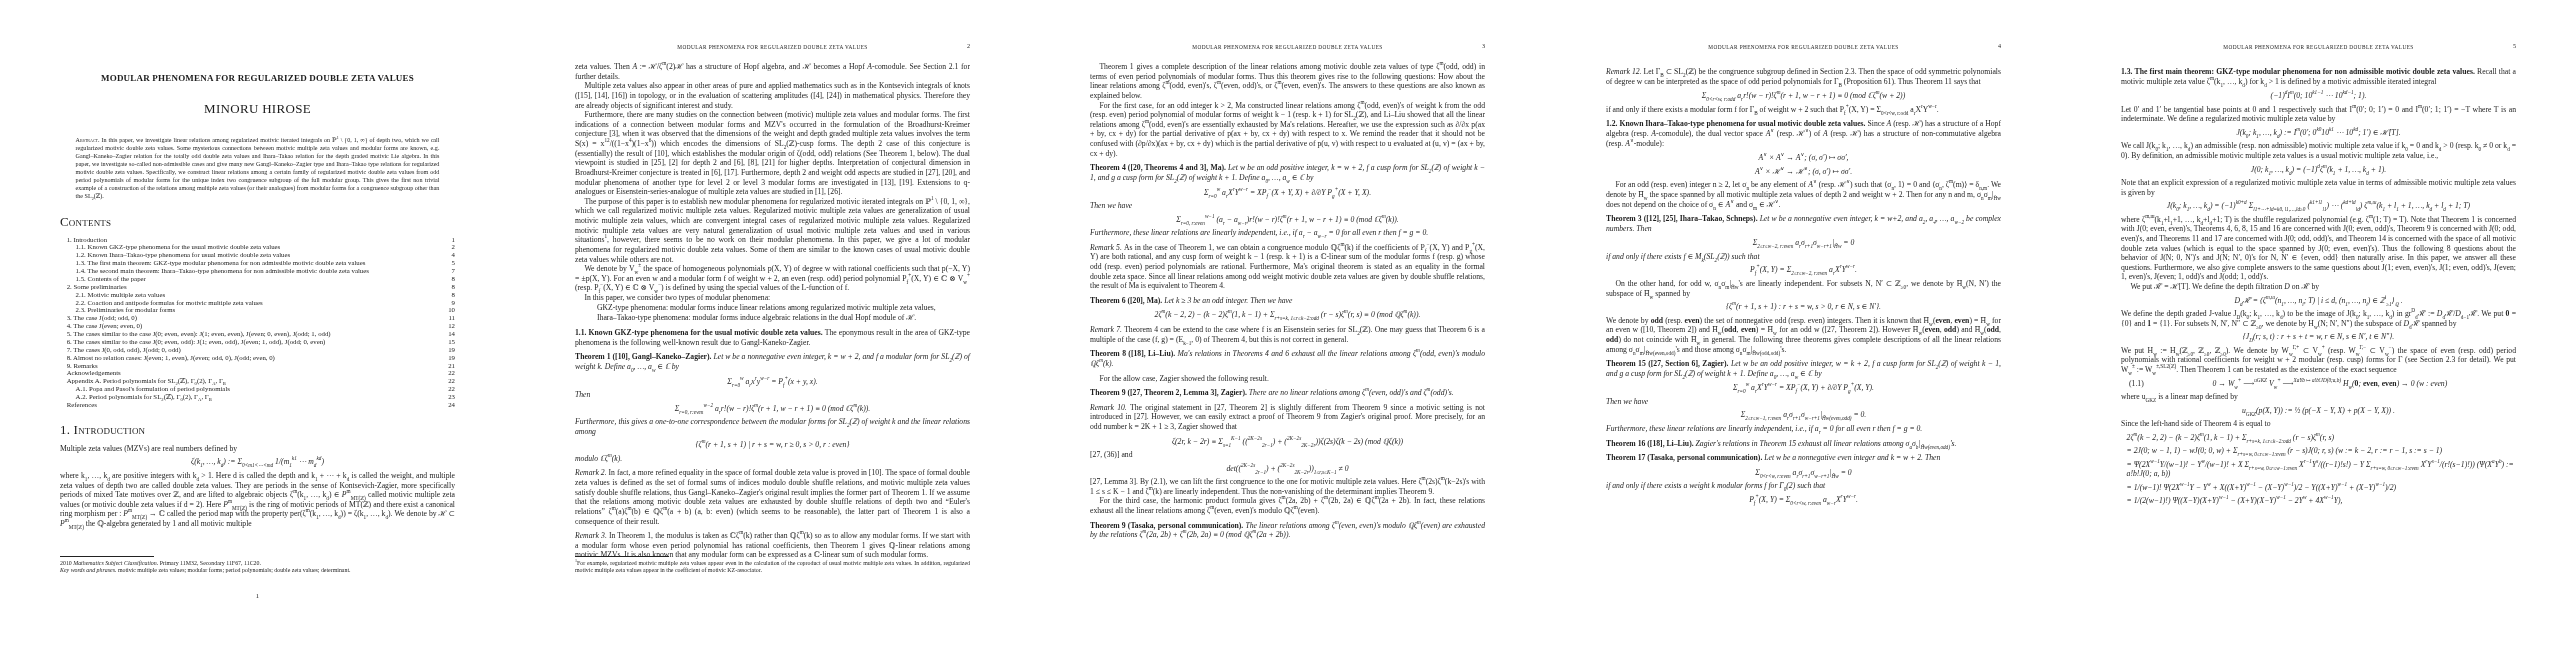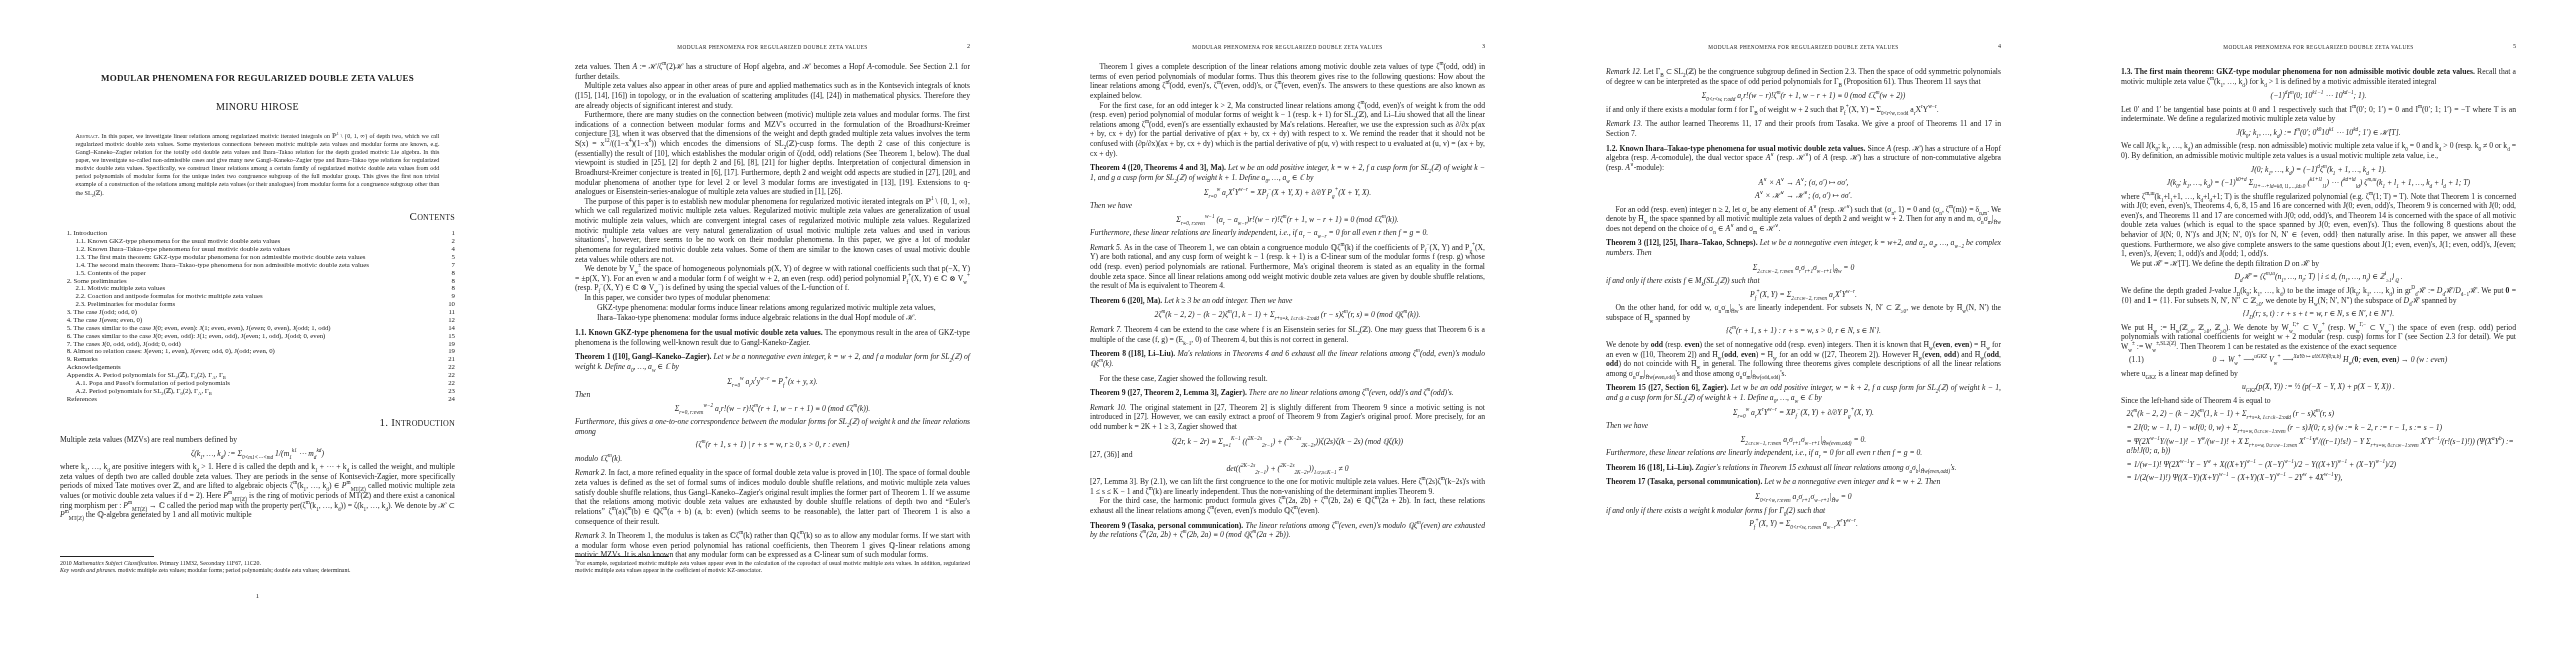--- a/index.html
+++ b/index.html
@@ -5,24 +5,24 @@
   html,body{margin:0;padding:0;}
   body{position:relative;width:2576px;height:667px;background:#ffffff;overflow:hidden;
        font-family:"Liberation Serif","DejaVu Serif",serif;color:#1c1c1c;}
   .page{position:absolute;top:0;width:515px;height:667px;background:#ffffff;overflow:hidden;}
   .col{position:relative;padding:43px 60px 0;font-size:7.7px;line-height:1.25;text-align:justify;}
   .col.with-header{padding-top:62px;}
   .running-header{position:absolute;top:44px;left:60px;right:60px;text-align:center;
        font-size:5.3px;letter-spacing:0.4px;color:#222;}
   .rh-num{position:absolute;right:0;top:-0.6px;font-size:6.1px;letter-spacing:0;}
   .title{font-size:9px;font-weight:bold;text-align:center;margin:30px 0 0;letter-spacing:0.2px;line-height:1.3;}
-  .author{font-variant:small-caps;text-align:center;font-size:10px;margin-top:16.7px;letter-spacing:0.3px;}
+  .author{font-variant:small-caps;text-align:center;font-size:13px;margin-top:16.7px;letter-spacing:0.3px;}
   .abstract{margin:18px 15.6px 0;font-size:6.1px;line-height:1.33;}
   .ab-label{font-variant:small-caps;}
-  .center-heading{font-variant:small-caps;text-align:right;font-size:11px;margin:13.3px 0 5.6px;letter-spacing:0.2px;}
+  .center-heading{font-variant:small-caps;text-align:left;font-size:13px;margin:13.3px 0 5.6px;letter-spacing:0.2px;}
   .toc{font-size:6.8px;line-height:1.16;margin-top:3.3px;}
   .toc-row{display:flex;}
   .ind1{padding-left:6.7px;}
   .ind2{padding-left:15.6px;}
   .toc-label{flex:1;white-space:nowrap;overflow:hidden;}
   .toc-page{margin-left:5.6px;}
   .para{margin:0;text-indent:9.4px;}
   .noind{text-indent:0;}
   .ital{font-style:italic;}
   .block{margin:5px 0;text-indent:0;}
@@ -197,38 +197,37 @@
         <p class="block"><span class="thm-head">Theorem 4 ([20, Theorems 4 and 3], Ma). </span><span class="thm-body">Let w be an odd positive integer, k = w + 2, f a cusp form for SL<sub>2</sub>(ℤ) of weight k − 1, and g a cusp form for SL<sub>2</sub>(ℤ) of weight k + 1. Define a<sub>0</sub>, …, a<sub>w</sub> ∈ ℂ by</span></p>
         <div class="eq"><span>Σ<sub>r=0</sub><sup>w</sup> a<sub>r</sub>X<sup>r</sup>Y<sup>w−r</sup> = XP<sub>f</sub><sup>−</sup>(X + Y, X) + ∂/∂Y P<sub>g</sub><sup>+</sup>(X + Y, X).</span></div>
         <p class="para noind ital">Then we have</p>
         <div class="eq"><span>Σ<sub>r=0, r:even</sub><sup>w−1</sup> (a<sub>r</sub> − a<sub>w−r</sub>)r!(w − r)!ζ<sup>m</sup>(r + 1, w − r + 1) ≡ 0   (mod ℂζ<sup>m</sup>(k)).</span></div>
         <p class="para noind ital">Furthermore, these linear relations are linearly independent, i.e., if a<sub>r</sub> − a<sub>w−r</sub> = 0 for all even r then f = g = 0.</p>
         <p class="block"><span class="rem-head">Remark 5. </span><span>As in the case of Theorem 1, we can obtain a congruence modulo ℚζ<sup>m</sup>(k) if the coefficients of P<sub>f</sub><sup>−</sup>(X, Y) and P<sub>g</sub><sup>+</sup>(X, Y) are both rational, and any cusp form of weight k − 1 (resp. k + 1) is a ℂ-linear sum of the modular forms f (resp. g) whose odd (resp. even) period polynomials are rational. Furthermore, Ma's original theorem is stated as an equality in the formal double zeta space. Since all linear relations among odd weight motivic double zeta values are given by double shuffle relations, the result of Ma is equivalent to Theorem 4.</span></p>
         <p class="block"><span class="thm-head">Theorem 6 ([20], Ma). </span><span class="thm-body">Let k ≥ 3 be an odd integer. Then we have</span></p>
         <div class="eq"><span>2ζ<sup>m</sup>(k − 2, 2) − (k − 2)ζ<sup>m</sup>(1, k − 1) + Σ<sub>r+s=k, 1≤r≤k−2:odd</sub> (r − s)ζ<sup>m</sup>(r, s) ≡ 0   (mod ℚζ<sup>m</sup>(k)).</span></div>
         <p class="block"><span class="rem-head">Remark 7. </span><span>Theorem 4 can be extend to the case where f is an Eisenstein series for SL<sub>2</sub>(ℤ). One may guess that Theorem 6 is a multiple of the case (f, g) = (E<sub>k−1</sub>, 0) of Theorem 4, but this is <span class="it">not</span> correct in general.</span></p>
         <p class="block"><span class="thm-head">Theorem 8 ([18], Li–Liu). </span><span class="thm-body">Ma's relations in Theorems 4 and 6 exhaust all the linear relations among ζ<sup>m</sup>(odd, even)'s modulo ℚζ<sup>m</sup>(k).</span></p>
-        <p class="para">For the these case, Zagier showed the following result.</p>
+        <p class="para">For the allow case, Zagier showed the following result.</p>
         <p class="block"><span class="thm-head">Theorem 9 ([27, Theorem 2, Lemma 3], Zagier). </span><span class="thm-body">There are no linear relations among ζ<sup>m</sup>(even, odd)'s and ζ<sup>m</sup>(odd)'s.</span></p>
         <p class="block"><span class="rem-head">Remark 10. </span><span>The original statement in [27, Theorem 2] is slightly different from Theorem 9 since a motivic setting is not introduced in [27]. However, we can easily extract a proof of Theorem 9 from Zagier's original proof. More precisely, for an odd number k = 2K + 1 ≥ 3, Zagier showed that</span></p>
         <div class="eq"><span>ζ(2r, k − 2r) ≡ Σ<sub>s=1</sub><sup>K−1</sup> ((<sup>2K−2s</sup><sub>2r−1</sub>) + (<sup>2K−2s</sup><sub>2K−2r</sub>))ζ(2s)ζ(k − 2s)   (mod ℚζ(k))</span></div>
         <p class="para noind">[27, (36)] and</p>
         <div class="eq"><span>det((<sup>2K−2s</sup><sub>2r−1</sub>) + (<sup>2K−2s</sup><sub>2K−2r</sub>))<sub>1≤r,s≤K−1</sub> ≠ 0</span></div>
         <p class="para noind">[27, Lemma 3]. By (2.1), we can lift the first congruence to the one for motivic multiple zeta values. Here ζ<sup>m</sup>(2s)ζ<sup>m</sup>(k−2s)'s with 1 ≤ s ≤ K − 1 and ζ<sup>m</sup>(k) are linearly independent. Thus the non-vanishing of the determinant implies Theorem 9.</p>
         <p class="para">For the third case, the harmonic product formula gives ζ<sup>m</sup>(2a, 2b) + ζ<sup>m</sup>(2b, 2a) ∈ ℚζ<sup>m</sup>(2a + 2b). In fact, these relations exhaust all the linear relations among ζ<sup>m</sup>(even, even)'s modulo ℚζ<sup>m</sup>(even).</p>
         <p class="block"><span class="thm-head">Theorem 9 (Tasaka, personal communication). </span><span class="thm-body">The linear relations among ζ<sup>m</sup>(even, even)'s modulo ℚζ<sup>m</sup>(even) are exhausted by the relations ζ<sup>m</sup>(2a, 2b) + ζ<sup>m</sup>(2b, 2a) ≡ 0 (mod ℚζ<sup>m</sup>(2a + 2b)).</span></p>
       </div>
     </div>
     <div class="page" style="left: 1546px;">
       <div class="running-header"><span>MODULAR PHENOMENA FOR REGULARIZED DOUBLE ZETA VALUES</span><span class="rh-num">4</span></div>
       <div class="col with-header">
         <p class="block"><span class="rem-head">Remark 12. </span><span>Let Γ<sub>B</sub> ⊂ SL<sub>2</sub>(ℤ) be the congruence subgroup defined in Section 2.3. Then the space of odd symmetric polynomials of degree w can be interpreted as the space of odd period polynomials for Γ<sub>B</sub> (Proposition 61). Thus Theorem 11 says that</span></p>
         <div class="eq"><span>Σ<sub>0&lt;r&lt;w, r:odd</sub> a<sub>r</sub>r!(w − r)!ζ<sup>m</sup>(r + 1, w − r + 1) ≡ 0   (mod ℂζ<sup>m</sup>(w + 2))</span></div>
         <p class="para noind">if and only if there exists a modular form f for Γ<sub>B</sub> of weight w + 2 such that P<sub>f</sub><sup>+</sup>(X, Y) = Σ<sub>0&lt;r&lt;w, r:odd</sub> a<sub>r</sub>X<sup>r</sup>Y<sup>w−r</sup>.</p>
-        <p class="block"><span class="rem-head">Remark 13. </span><span>The author learned Theorems 11, 17 and their proofs from Tasaka. We give a proof of Theorems 11 and 17 in Section 7.</span></p>
         <p class="block"><span class="runin-head">1.2. Known Ihara–Takao-type phenomena for usual motivic double zeta values. </span><span>Since <span class="it">A</span> (resp. ℋ) has a structure of a Hopf algebra (resp. <span class="it">A</span>-comodule), the dual vector space <span class="it">A</span><sup>∨</sup> (resp. ℋ<sup>∨</sup>) of <span class="it">A</span> (resp. ℋ) has a structure of non-commutative algebra (resp. <span class="it">A</span><sup>∨</sup>-module):</span></p>
         <div class="eq"><span><span class="it">A</span><sup>∨</sup> × <span class="it">A</span><sup>∨</sup> → <span class="it">A</span><sup>∨</sup>;  (σ, σ′) ↦ σσ′,</span></div>
         <div class="eq"><span><span class="it">A</span><sup>∨</sup> × ℋ<sup>∨</sup> → ℋ<sup>∨</sup>;  (σ, σ′) ↦ σσ′.</span></div>
         <p class="para">For an odd (resp. even) integer n ≥ 2, let σ<sub>n</sub> be any element of <span class="it">A</span><sup>∨</sup> (resp. ℋ<sup>∨</sup>) such that ⟨σ<sub>n</sub>, 1⟩ = 0 and ⟨σ<sub>n</sub>, ζ<sup>m</sup>(m)⟩ = δ<sub>n,m</sub>. We denote by H̄<sub>w</sub> the space spanned by all motivic multiple zeta values of depth 2 and weight w + 2. Then for any n and m, σ<sub>n</sub>σ<sub>m</sub>|<sub>H̄w</sub> does not depend on the choice of σ<sub>n</sub> ∈ <span class="it">A</span><sup>∨</sup> and σ<sub>m</sub> ∈ ℋ<sup>∨</sup>.</p>
         <p class="block"><span class="thm-head">Theorem 3 ([12], [25], Ihara–Takao, Schneps). </span><span class="thm-body">Let w be a nonnegative even integer, k = w+2, and a<sub>2</sub>, a<sub>4</sub>, …, a<sub>w−2</sub> be complex numbers. Then</span></p>
         <div class="eq"><span>Σ<sub>2≤r≤w−2, r:even</sub> a<sub>r</sub>σ<sub>r+1</sub>σ<sub>w−r+1</sub>|<sub>H̄w</sub> = 0</span></div>
         <p class="para noind ital">if and only if there exists f ∈ M<sub>k</sub>(SL<sub>2</sub>(ℤ)) such that</p>
         <div class="eq"><span>P<sub>f</sub><sup>+</sup>(X, Y) = Σ<sub>2≤r≤w−2, r:even</sub> a<sub>r</sub>X<sup>r</sup>Y<sup>w−r</sup>.</span></div>
         <p class="para">On the other hand, for odd w, σ<sub>n</sub>σ<sub>m</sub>|<sub>H̄w</sub>'s are linearly independent. For subsets N, N′ ⊂ ℤ<sub>≥0</sub>, we denote by H̄<sub>w</sub>(N, N′) the subspace of H̄<sub>w</sub> spanned by</p>
         <div class="eq"><span>{ζ<sup>m</sup>(r + 1, s + 1) : r + s = w, s &gt; 0, r ∈ N, s ∈ N′}.</span></div>
@@ -247,20 +246,21 @@
     </div>
     <div class="page" style="left: 2061px;">
       <div class="running-header"><span>MODULAR PHENOMENA FOR REGULARIZED DOUBLE ZETA VALUES</span><span class="rh-num">5</span></div>
       <div class="col with-header">
         <p class="block"><span class="runin-head">1.3. The first main theorem: GKZ-type modular phenomena for non admissible motivic double zeta values. </span><span>Recall that a motivic multiple zeta value ζ<sup>m</sup>(k<sub>1</sub>, …, k<sub>d</sub>) for k<sub>d</sub> &gt; 1 is defined by a motivic admissible iterated integral</span></p>
         <div class="eq"><span>(−1)<sup>d</sup>I<sup>m</sup>(0; 10<sup>k1−1</sup> ⋯ 10<sup>kd−1</sup>; 1).</span></div>
         <p class="para noind">Let 0′ and 1′ be tangential base points at 0 and 1 respectively such that I<sup>m</sup>(0′; 0; 1′) = 0 and I<sup>m</sup>(0′; 1; 1′) = −T where T is an indeterminate. We define a regularized motivic multiple zeta value by</p>
         <div class="eq"><span>J(k<sub>0</sub>; k<sub>1</sub>, …, k<sub>d</sub>) := I<sup>m</sup>(0′; 0<sup>k0</sup>10<sup>k1</sup> ⋯ 10<sup>kd</sup>; 1′) ∈ ℋ[T].</span></div>
         <p class="para noind">We call J(k<sub>0</sub>; k<sub>1</sub>, …, k<sub>d</sub>) an admissible (resp. non admissible) motivic multiple zeta value if k<sub>0</sub> = 0 and k<sub>d</sub> &gt; 0 (resp. k<sub>0</sub> ≠ 0 or k<sub>d</sub> = 0). By definition, an admissible motivic multiple zeta values is a usual motivic multiple zeta value, i.e.,</p>
         <div class="eq"><span>J(0; k<sub>1</sub>, …, k<sub>d</sub>) = (−1)<sup>d</sup>ζ<sup>m</sup>(k<sub>1</sub> + 1, …, k<sub>d</sub> + 1).</span></div>
+        <p class="para noind">Note that an explicit expression of a regularized motivic multiple zeta value in terms of admissible motivic multiple zeta values is given by</p>
         <div class="eq"><span>J(k<sub>0</sub>; k<sub>1</sub>, …, k<sub>d</sub>) = (−1)<sup>k0+d</sup> Σ<sub>l1+⋯+ld=k0, l1,…,ld≥0</sub> (<sup>k1+l1</sup><sub>l1</sub>) ⋯ (<sup>kd+ld</sup><sub>ld</sub>) ζ<sup>m,ш</sup>(k<sub>1</sub> + l<sub>1</sub> + 1, …, k<sub>d</sub> + l<sub>d</sub> + 1; T)</span></div>
         <p class="para noind">where ζ<sup>m,ш</sup>(k<sub>1</sub>+l<sub>1</sub>+1, …, k<sub>d</sub>+l<sub>d</sub>+1; T) is the shuffle regularized polynomial (e.g. ζ<sup>m</sup>(1; T) = T). Note that Theorem 1 is concerned with J(0; even, even)'s, Theorems 4, 6, 8, 15 and 16 are concerned with J(0; even, odd)'s, Theorem 9 is concerned with J(0; odd, even)'s, and Theorems 11 and 17 are concerned with J(0; odd, odd)'s, and Theorem 14 is concerned with the space of all motivic double zeta values (which is equal to the space spanned by J(0; even, even)'s). Thus the following 8 questions about the behavior of J(N; 0, N′)'s and J(N; N′, 0)'s for N, N′ ∈ {even, odd} then naturally arise. In this paper, we answer all these questions. Furthermore, we also give complete answers to the same questions about J(1; even, even)'s, J(1; even, odd)'s, J(even; 1, even)'s, J(even; 1, odd)'s and J(odd; 1, odd)'s.</p>
         <p class="para">We put ℋ̃ = ℋ[T]. We define the depth filtration <span class="it">D</span> on ℋ̃ by</p>
         <div class="eq"><span><span class="it">D</span><sub>d</sub>ℋ̃ = ⟨ζ<sup>m,ш</sup>(n<sub>1</sub>, …, n<sub>i</sub>; T) | i ≤ d, (n<sub>1</sub>, …, n<sub>i</sub>) ∈ ℤ<sup>i</sup><sub>≥1</sub>⟩<sub>ℚ</sub> .</span></div>
         <p class="para noind">We define the depth graded J-value J<sub>D</sub>(k<sub>0</sub>; k<sub>1</sub>, …, k<sub>d</sub>) to be the image of J(k<sub>0</sub>; k<sub>1</sub>, …, k<sub>d</sub>) in gr<sup>D</sup><sub>d</sub>ℋ̃ := <span class="it">D</span><sub>d</sub>ℋ̃/<span class="it">D</span><sub>d−1</sub>ℋ̃. We put <span class="bd">0</span> = {0} and <span class="bd">1</span> = {1}. For subsets N, N′, N″ ⊂ ℤ<sub>≥0</sub>, we denote by H<sub>w</sub>(N; N′, N″) the subspace of <span class="it">D</span><sub>d</sub>ℋ̃ spanned by</p>
         <div class="eq"><span>{J<sub>D</sub>(r; s, t) : r + s + t = w, r ∈ N, s ∈ N′, t ∈ N″}.</span></div>
         <p class="para noind">We put H<sub>w</sub> := H<sub>w</sub>(ℤ<sub>≥0</sub>, ℤ<sub>≥0</sub>, ℤ<sub>≥0</sub>). We denote by W<sub>w</sub><sup>Γ,+</sup> ⊂ V<sub>w</sub><sup>+</sup> (resp. W<sub>w</sub><sup>Γ,−</sup> ⊂ V<sub>w</sub><sup>−</sup>) the space of even (resp. odd) period polynomials with rational coefficients for weight w + 2 modular (resp. cusp) forms for Γ (see Section 2.3 for detail). We put W<sub>w</sub><sup>±</sup> := W<sub>w</sub><sup>±,SL2(ℤ)</sup>. Then Theorem 1 can be restated as the existence of the exact sequence</p>
         <div class="eq"><span class="eqtag">(1.1)</span><span>0 →  W<sub>w</sub><sup>+</sup>  ⟶<sup>uGKZ</sup>  V<sub>w</sub><sup>+</sup>  ⟶<sup>XaYb ↦ a!b!JD(0;a,b)</sup>  H<sub>w</sub>(<span class="bd">0</span>; <span class="bd">even</span>, <span class="bd">even</span>)  → 0    (w : even)</span></div>
         <p class="para noind">where u<sub>GKZ</sub> is a linear map defined by</p>
         <div class="eq"><span>u<sub>GKZ</sub>(p(X, Y)) := ½ (p(−X − Y, X) + p(X − Y, X)) .</span></div>

